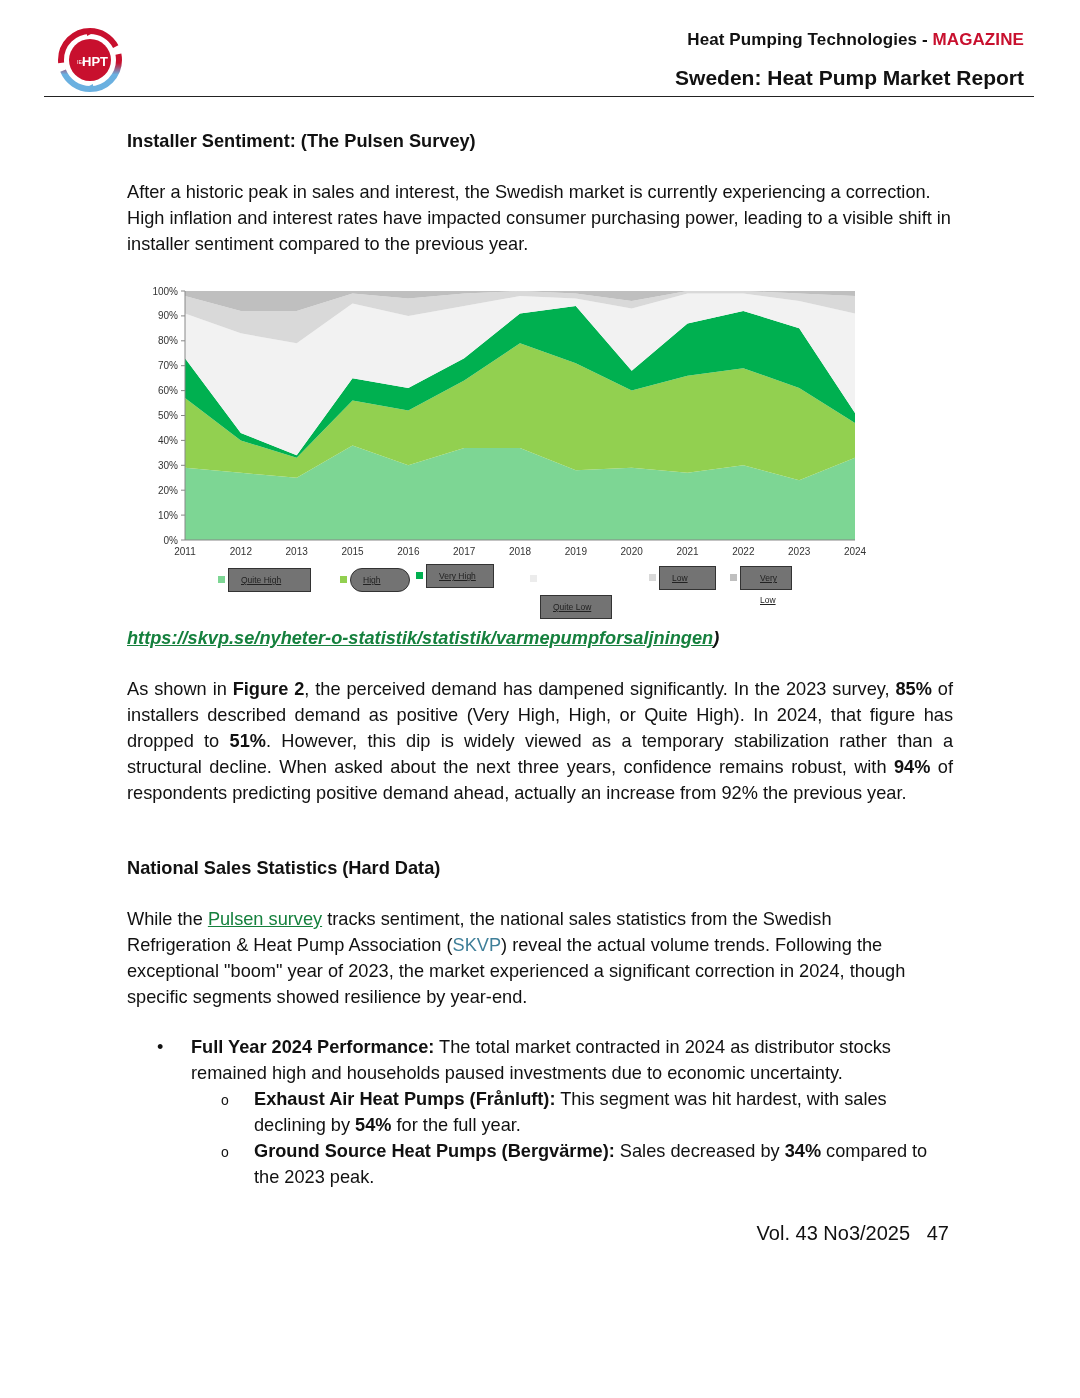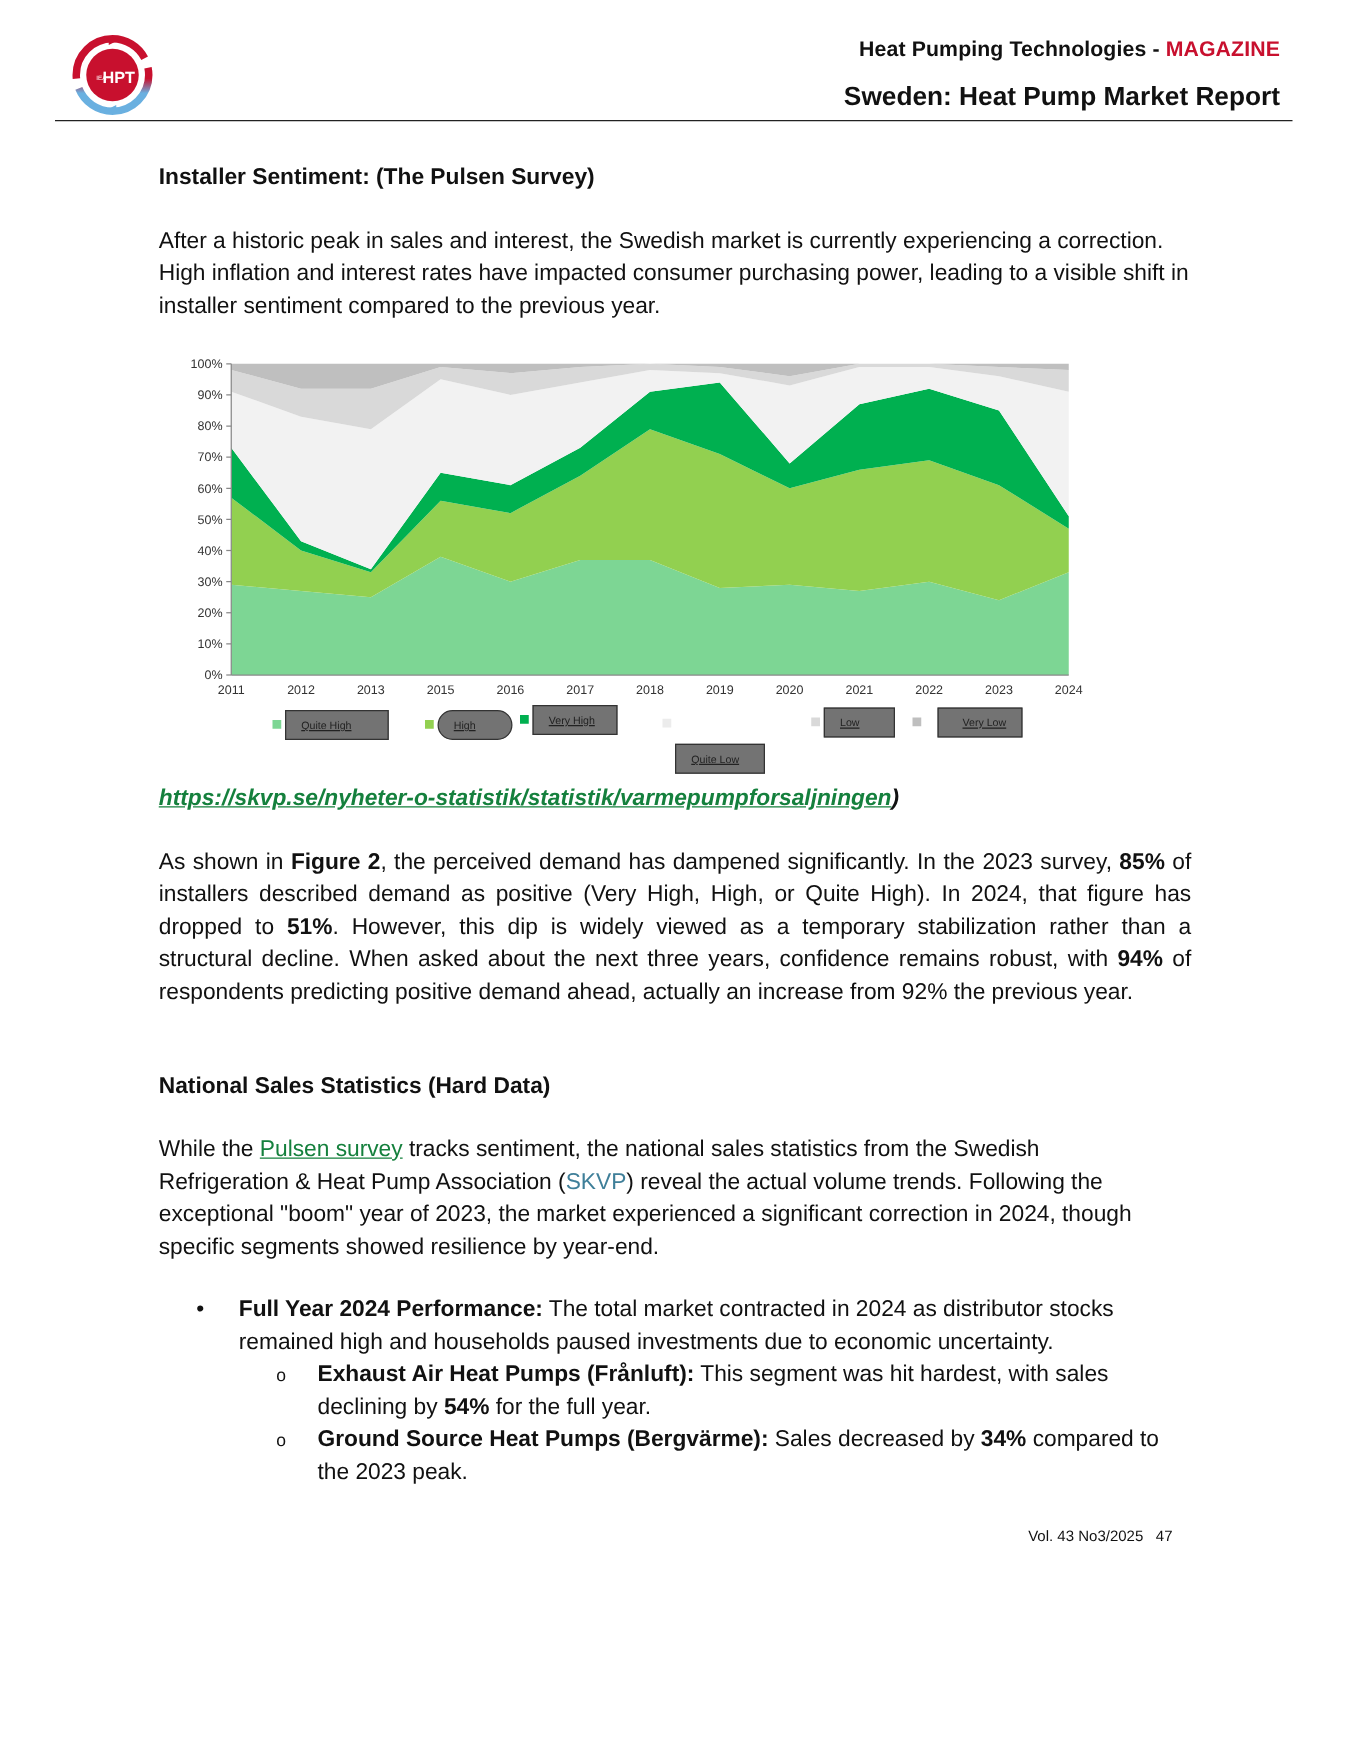--- a/index.html
+++ b/index.html
@@ -22,21 +22,21 @@
   .axis-lbl { font-family: "Liberation Sans", sans-serif; font-size: 10px; fill: #333; }
   .legend-item { position: absolute; height: 24px; }
   .legend-swatch { position: absolute; width: 7px; height: 7px; top: 8px; }
   .legend-box { position: absolute; border: 1px solid #333; background: #737373; font-size: 8.5px; line-height: 22px; padding-left: 12px; box-sizing: border-box; height: 24px; color: #222; text-decoration: underline; }
 
   .caption { position: absolute; left: 127px; top: 599px; width: 820px; font-size: 18.2px; line-height: 26px; font-style: italic; font-weight: bold; }
   .b1 { position: relative; padding-left: 64px; }
   .b1 .dot { position: absolute; left: 30px; top: 0; }
   .b2 { position: relative; padding-left: 127px; }
   .b2 .circ { position: absolute; left: 94px; top: 1px; font-size: 14px; }
-  .footer { position: absolute; right: 142px; top: 1222px; font-size: 12px; }
+  .footer { position: absolute; right: 131px; top: 1222px; font-size: 20px; }
 </style>
 </head>
 <body>
 
 <div class="logo">
   <svg width="66" height="66" viewBox="0 0 66 66">
     <defs>
       <linearGradient id="ringGrad" x1="0" y1="0" x2="0" y2="1">
         <stop offset="0" stop-color="#c8102e"></stop>
         <stop offset="0.55" stop-color="#c8102e"></stop>
@@ -123,21 +123,21 @@
       <div class="legend-item" style="left: 390px; top: 285px;">
         <div class="legend-swatch" style="left: 0px; background: rgb(236, 236, 236);"></div>
         <div class="legend-box" style="left: 10px; width: 72px; margin-top: 28px;">Quite Low</div>
       </div>
       <div class="legend-item" style="left: 509px; top: 284px;">
         <div class="legend-swatch" style="left: 0px; background: rgb(217, 217, 217);"></div>
         <div class="legend-box" style="left: 10px; width: 57px;">Low</div>
       </div>
       <div class="legend-item" style="left: 590px; top: 284px;">
         <div class="legend-swatch" style="left: 0px; background: rgb(191, 191, 191);"></div>
-        <div class="legend-box" style="left: 20px; width: 68px; padding-left: 19px;">Very Low</div>
+        <div class="legend-box" style="left: 10px; width: 52px; padding-left: 19px;">Very Low</div>
       </div>
     </div>
 </div>
 
 <div class="caption">
   <br>
   <span class="link">https://skvp.se/nyheter-o-statistik/statistik/varmepumpforsaljningen</span><span>)</span>
 </div>
 
 <div class="content just" style="top:676px; width:826px;">

